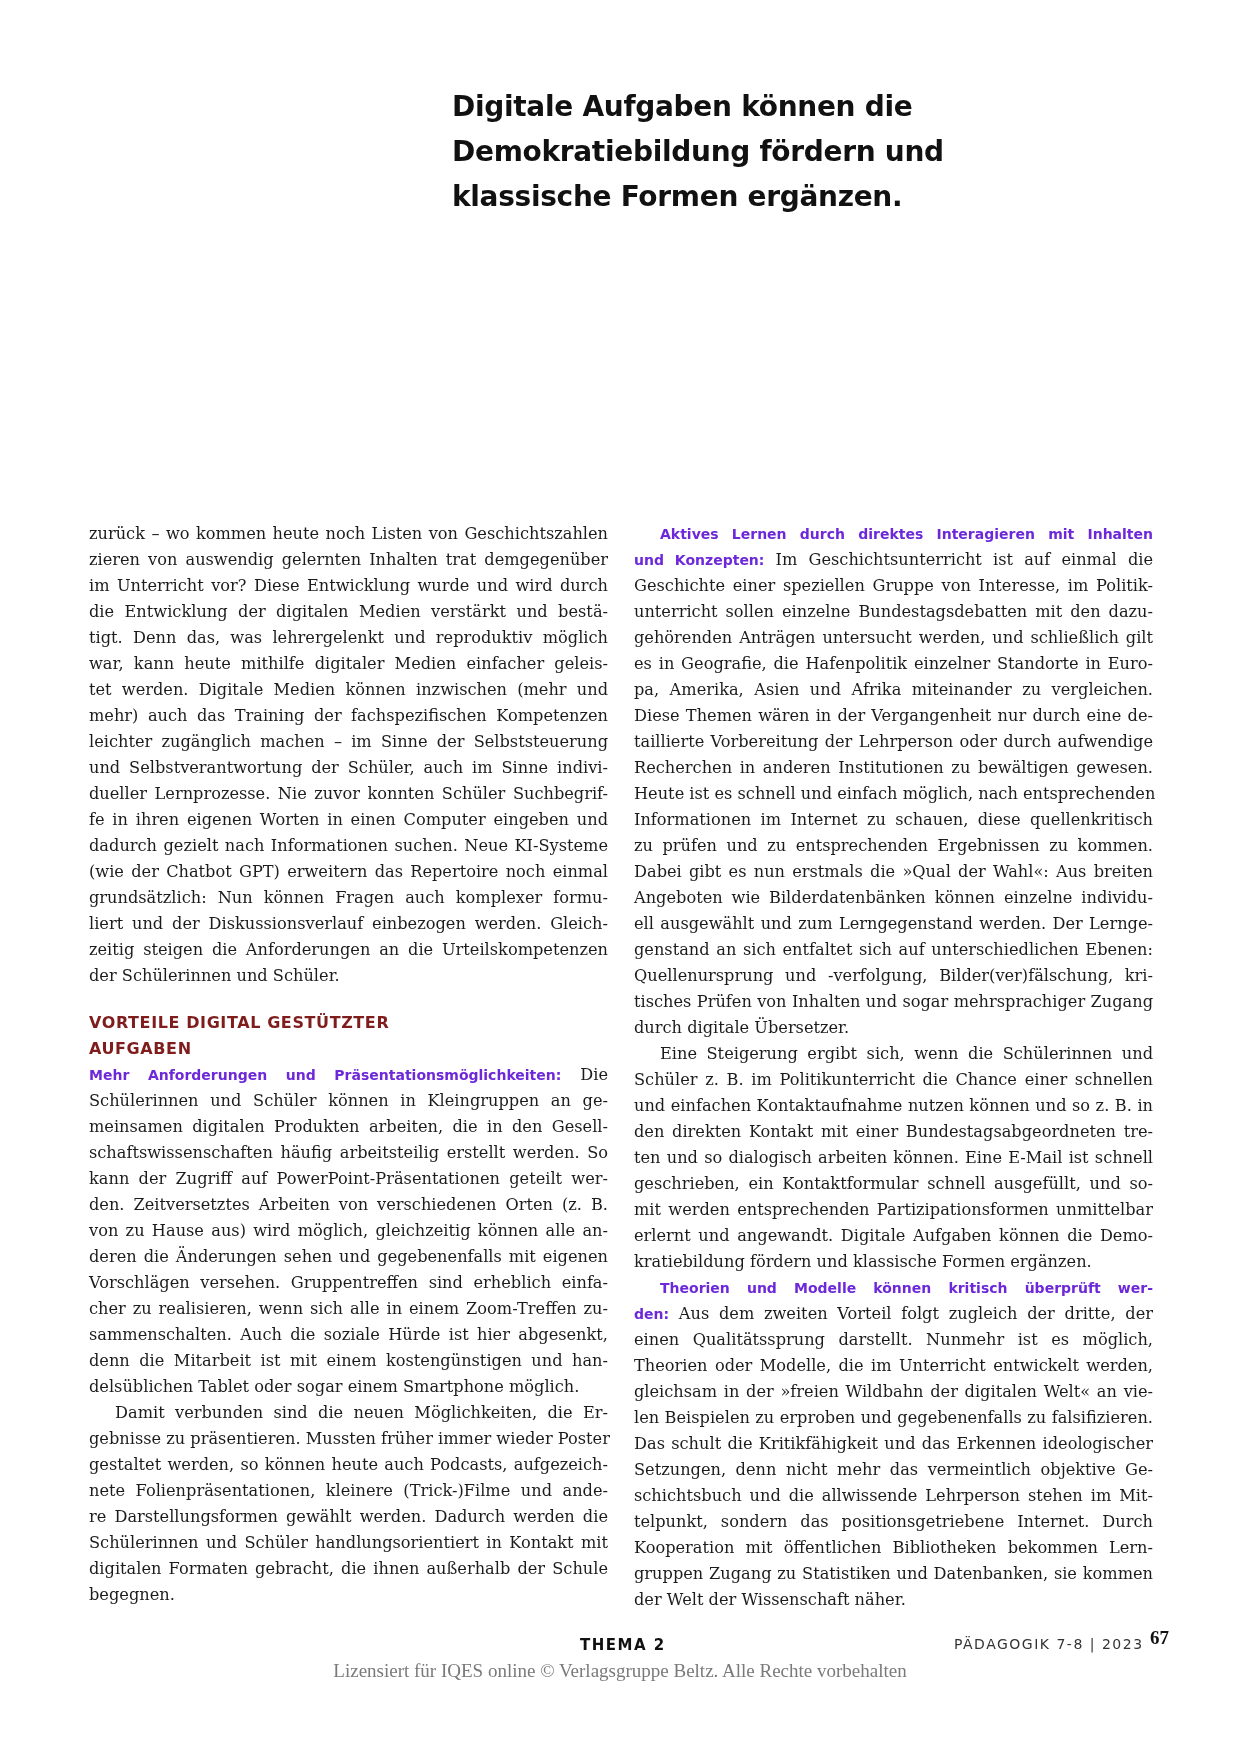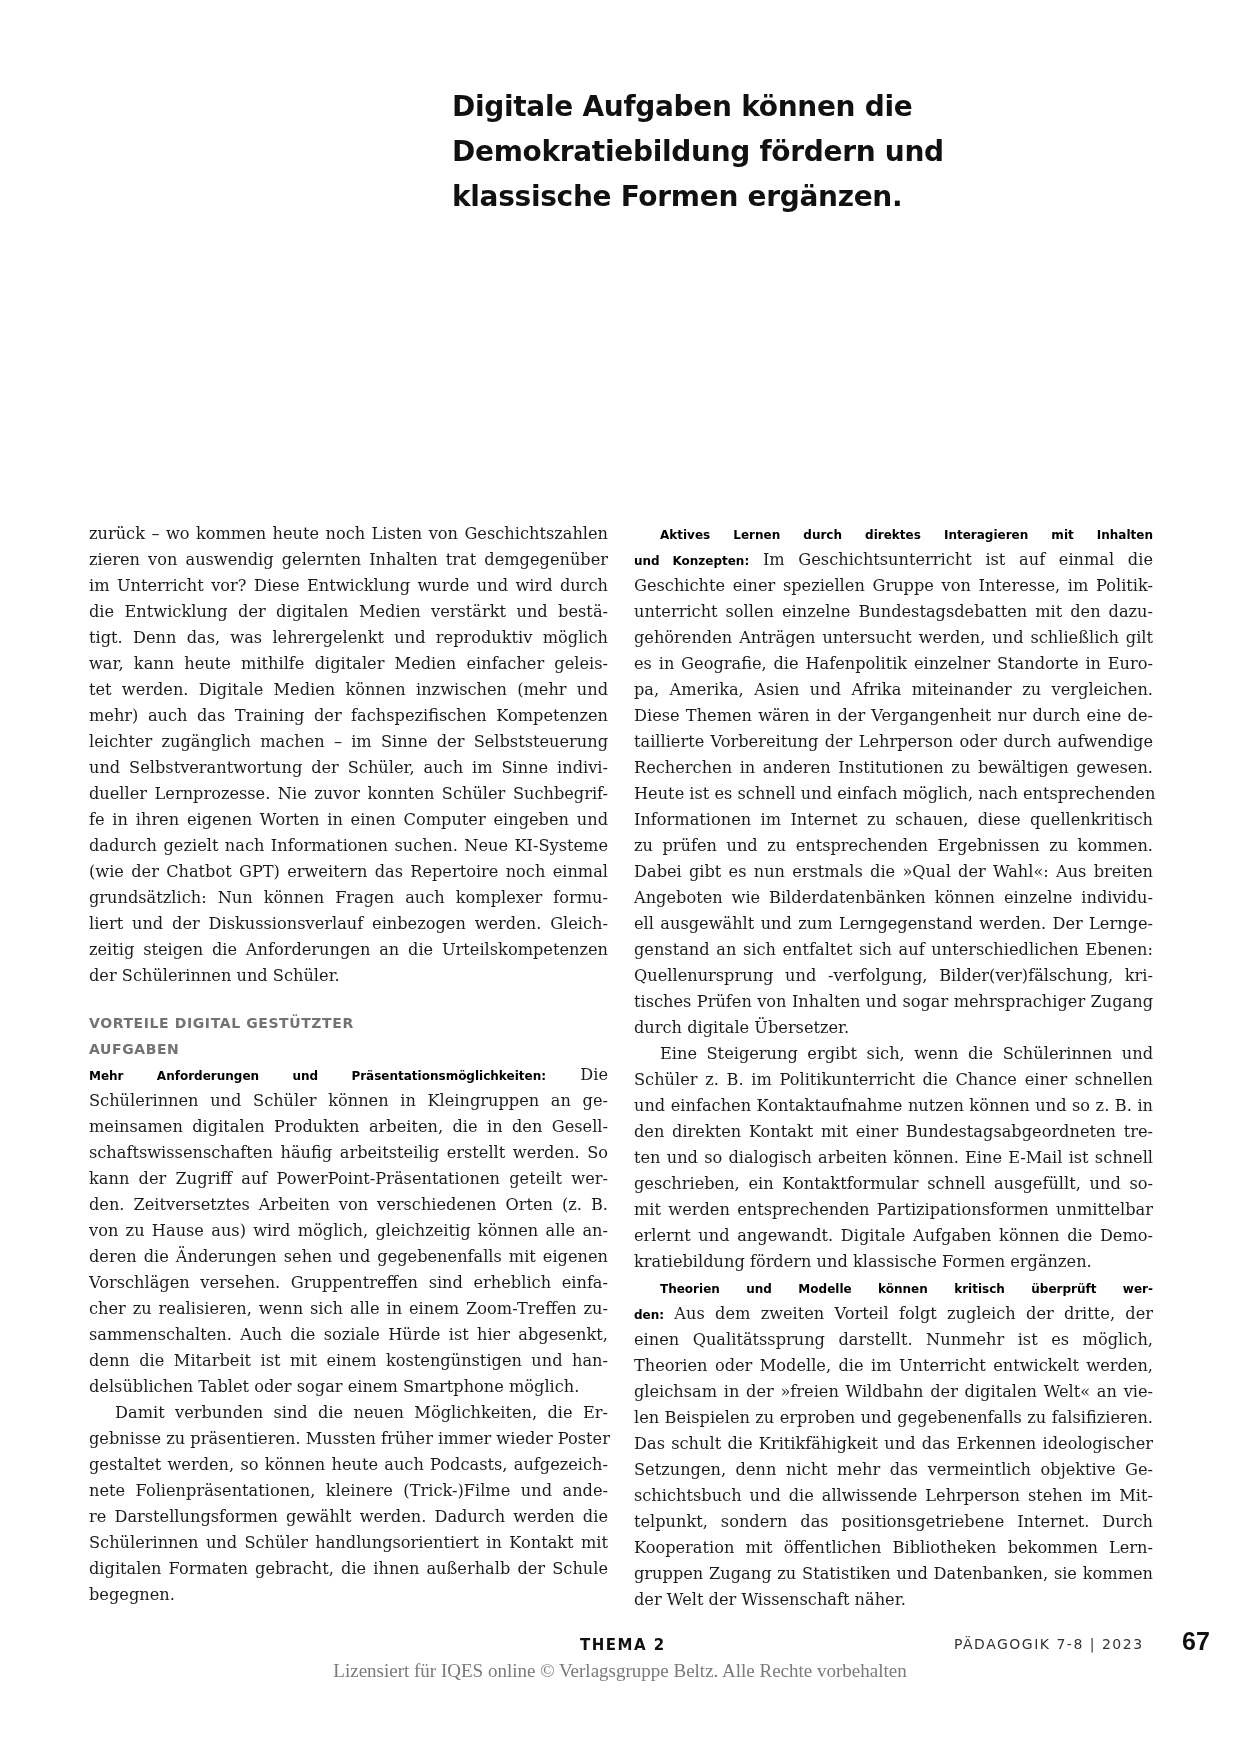--- a/index.html
+++ b/index.html
@@ -16,35 +16,35 @@
   .line {
     display: block; height: 26px; line-height: 26px;
     font-family: "DejaVu Serif", serif; font-size: 16.2px;
     text-align: justify; text-align-last: justify; white-space: nowrap; overflow: visible;
   }
   .line.last { text-align-last: left; }
   .line.indent { text-indent: 26px; }
   .gap { display: block; height: 21px; }
   .heading {
     display: block; font-family: "DejaVu Sans", sans-serif; font-weight: bold;
-    font-size: 14px; line-height: 26px; color: #737373; letter-spacing: 0.6px;
+    font-size: 16px; line-height: 26px; color: #7f1d1d; letter-spacing: 0.6px;
   }
-  .runin { font-family: "DejaVu Sans", sans-serif; font-weight: bold; font-size: 12px; color: #000000; }
+  .runin { font-family: "DejaVu Sans", sans-serif; font-weight: bold; font-size: 14px; color: #6d28d9; }
   .footer-section {
     position: absolute; left: 580px; top: 1636px;
     font-family: "DejaVu Sans", sans-serif; font-weight: bold; font-size: 15px;
     letter-spacing: 1.5px; color: #111;
   }
   .footer-journal {
     position: absolute; left: 954px; top: 1636px;
     font-family: "DejaVu Sans", sans-serif; font-size: 14px; letter-spacing: 1.5px; color: #333;
   }
   .page-number {
     position: absolute; left: 1150px; top: 1627px;
-    font-family: Liberation Sans, sans-serif; font-weight: bold; font-size: 25px; color: #111; margin-left: 32px;
+    font-family: Liberation Serif, serif; font-weight: bold; font-size: 19px; color: #111;
   }
   .license {
     position: absolute; left: 0; width: 1240px; top: 1660px; text-align: center;
     font-family: "Liberation Serif", serif; font-size: 19px; color: #7a7a7a;
   }
 </style>
 </head>
 <body>
 
 <div class="pullquote">

